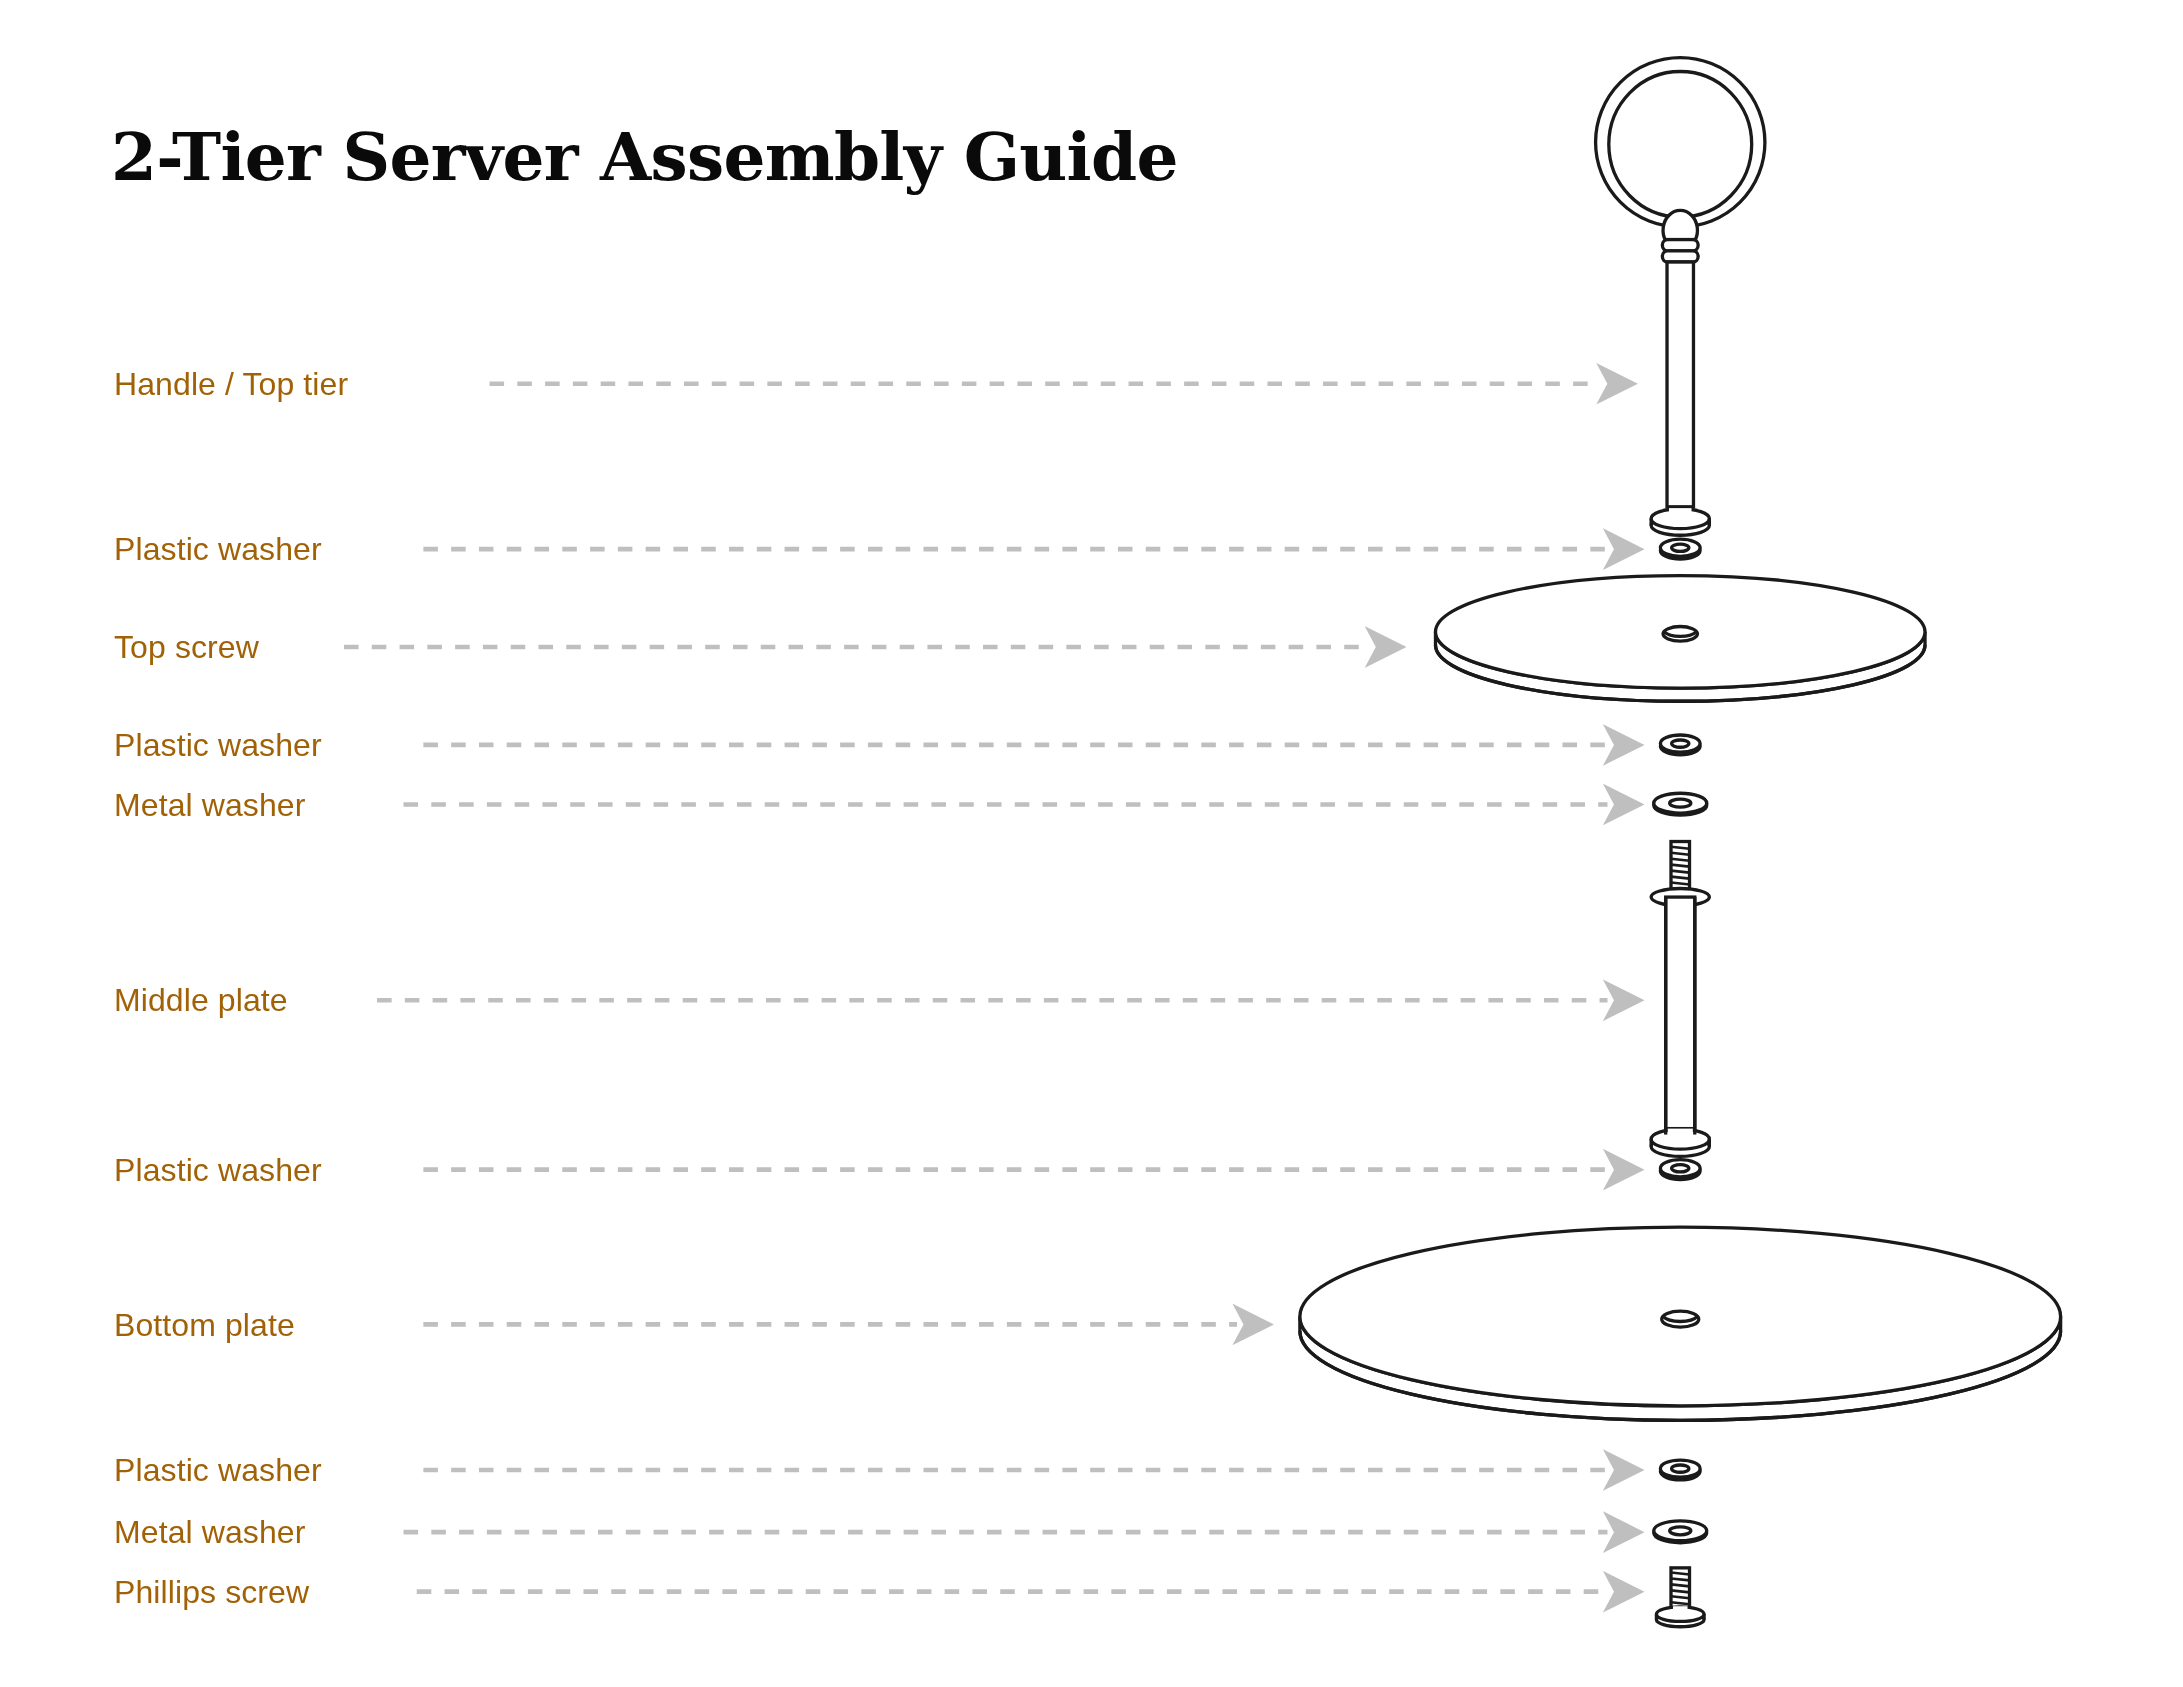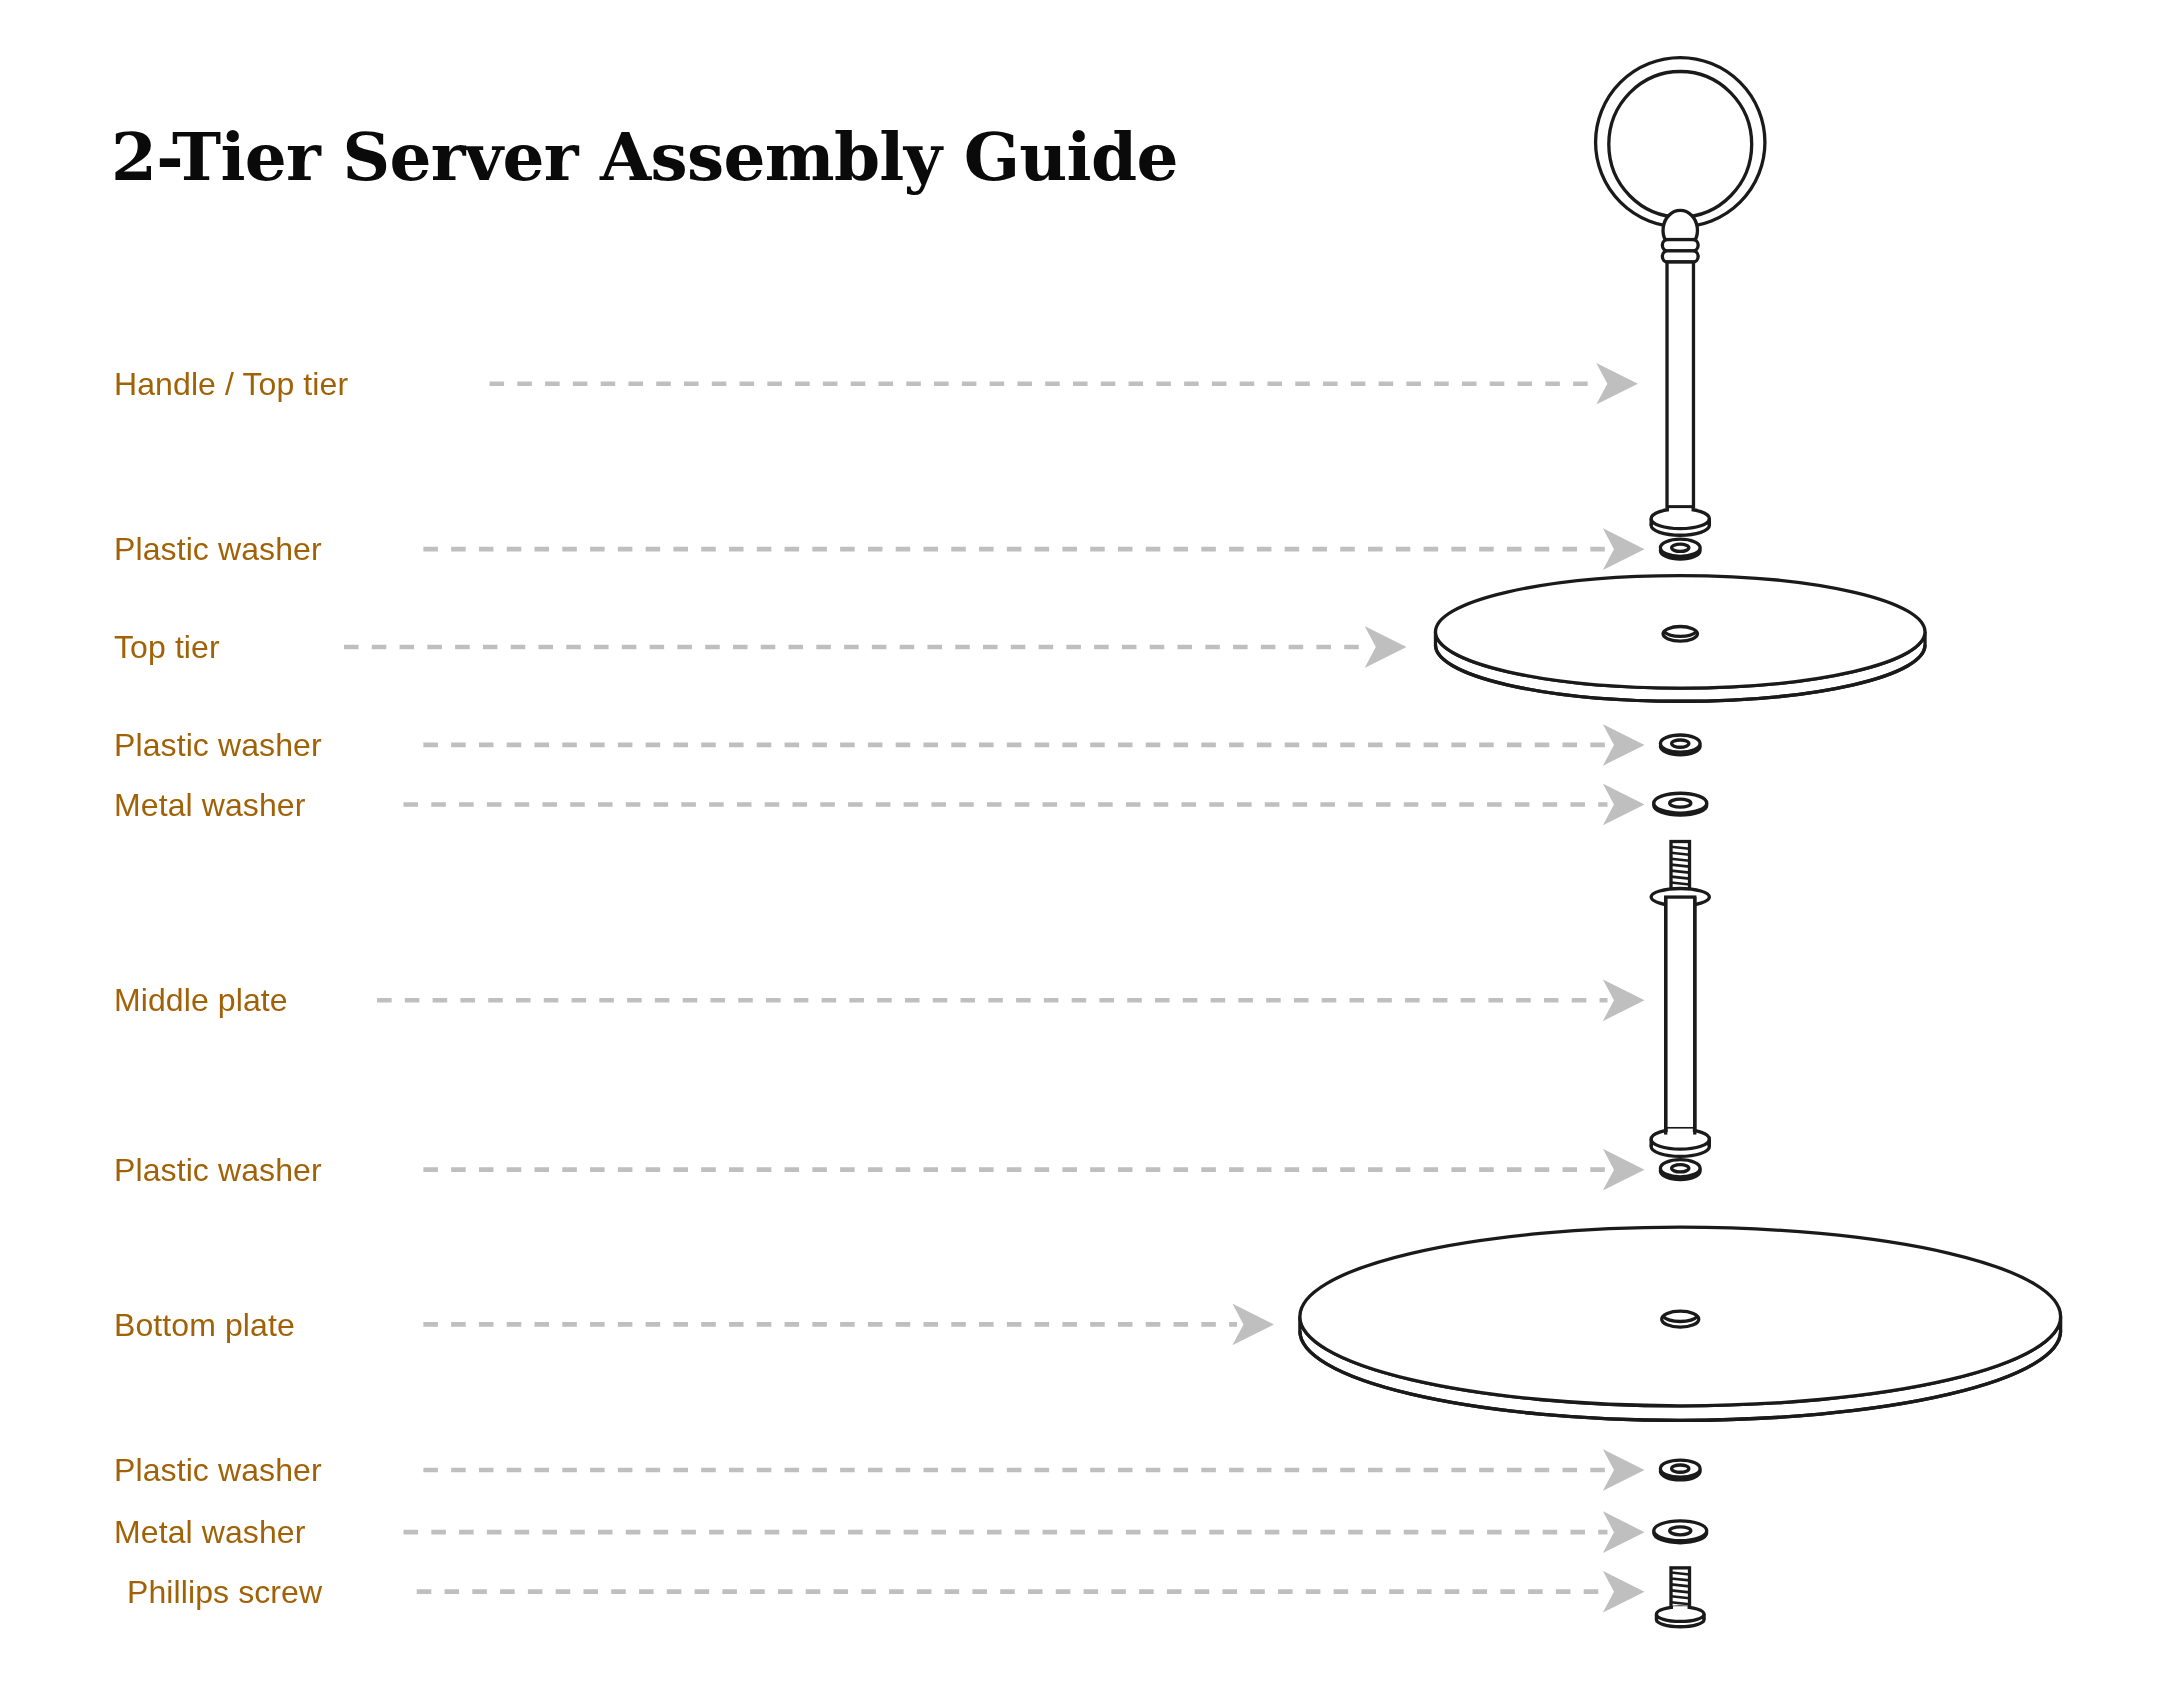--- a/index.html
+++ b/index.html
@@ -185,24 +185,24 @@
       <ellipse cx="2540" cy="2440" rx="36" ry="11" fill="#ffffff"></ellipse>
       <line x1="2504" y1="2440" x2="2504" y2="2448"></line>
       <line x1="2576" y1="2440" x2="2576" y2="2448"></line>
       <rect x="2529" y="2428" width="22" height="14" fill="#ffffff" stroke="none"></rect>
     </g>
 
   </svg>
 
   <div class="part-label" style="left:114px; top:384px;">Handle / Top tier</div>
   <div class="part-label" style="left:114px; top:549px;">Plastic washer</div>
-  <div class="part-label" style="left:114px; top:647px;">Top tier</div>
+  <div class="part-label" style="left:114px; top:647px;">Top screw</div>
   <div class="part-label" style="left:114px; top:745px;">Plastic washer</div>
   <div class="part-label" style="left:114px; top:805px;">Metal washer</div>
   <div class="part-label" style="left:114px; top:1000px;">Middle plate</div>
   <div class="part-label" style="left:114px; top:1170px;">Plastic washer</div>
   <div class="part-label" style="left:114px; top:1325px;">Bottom plate</div>
   <div class="part-label" style="left:114px; top:1470px;">Plastic washer</div>
   <div class="part-label" style="left:114px; top:1532px;">Metal washer</div>
-  <div class="part-label" style="left:114px; top:1592px;margin-left:13px;">Phillips screw</div>
+  <div class="part-label" style="left:114px; top:1592px;">Phillips screw</div>
 
 </div>
 
 
 </body></html>

